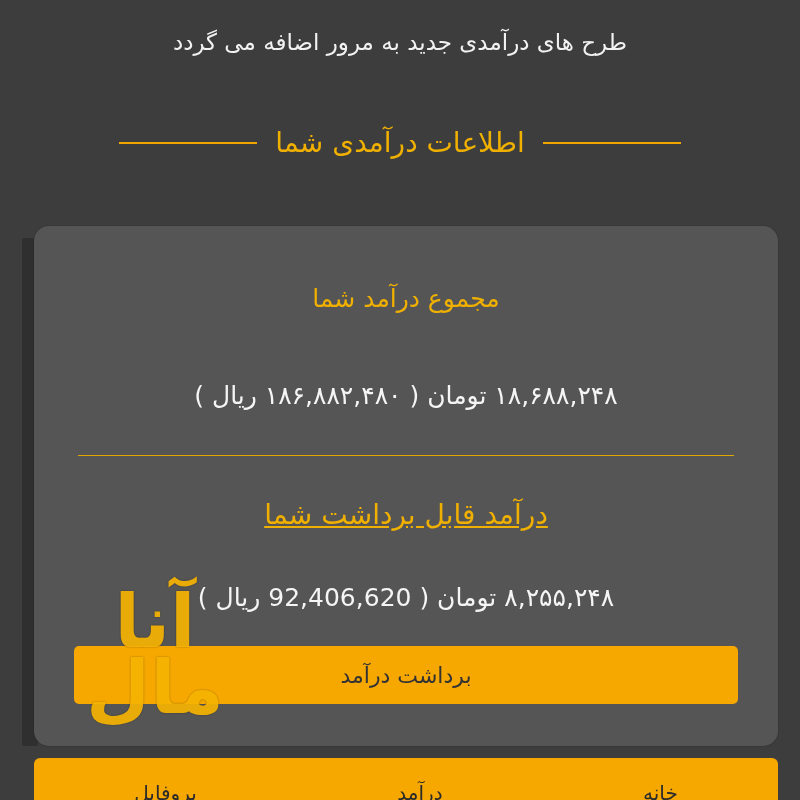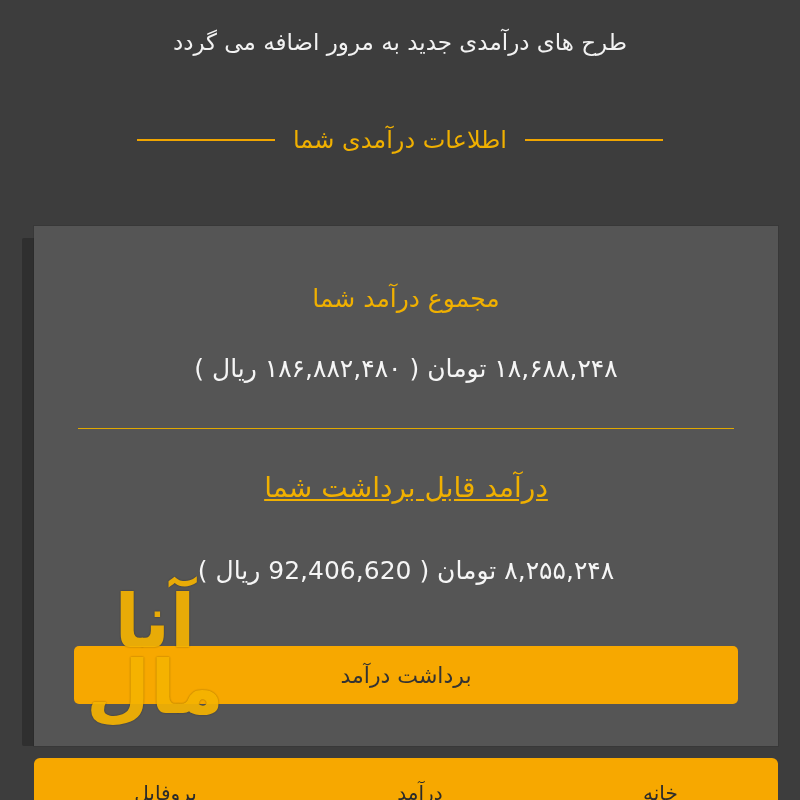--- a/index.html
+++ b/index.html
@@ -57,33 +57,33 @@
   .section-heading .rule {
     width: 138px;
     height: 0;
     border-top: 2px solid #f0a500;
   }
   .section-heading .rule.dashed {
     border-top-style: solid;
   }
   .section-heading .title {
     color: #f0b000;
-    font-size: 24px;
+    font-size: 28px;
     white-space: nowrap;
   }
 
   
   .card {
     position: absolute;
     top: 226px;
     left: 34px;
     right: 22px;
     height: 520px;
     background: #555555;
-    border-radius: 0;
+    border-radius: 15px;
     box-shadow: 0 0 0 1px rgba(0,0,0,0.08);
   }
   .card-shadow {
     position: absolute;
     top: 238px;
     left: 22px;
     width: 16px;
     height: 508px;
     background: #2f2f2f;
     border-radius: 2px;
@@ -93,21 +93,21 @@
     text-align: center;
     color: #f0b000;
     font-size: 25px;
     margin-top: 58px;
     direction: rtl;
   }
   .income-value {
     text-align: center;
     color: #f5f5f5;
     font-size: 25px;
-    margin-top: 41px;
+    margin-top: 68px;
     direction: rtl;
   }
   .divider {
     margin: 45px 44px 0 44px;
     height: 0;
     border-top: 1px solid #e0a800;
   }
   .income-title2 {
     text-align: center;
     color: #f0b000;

